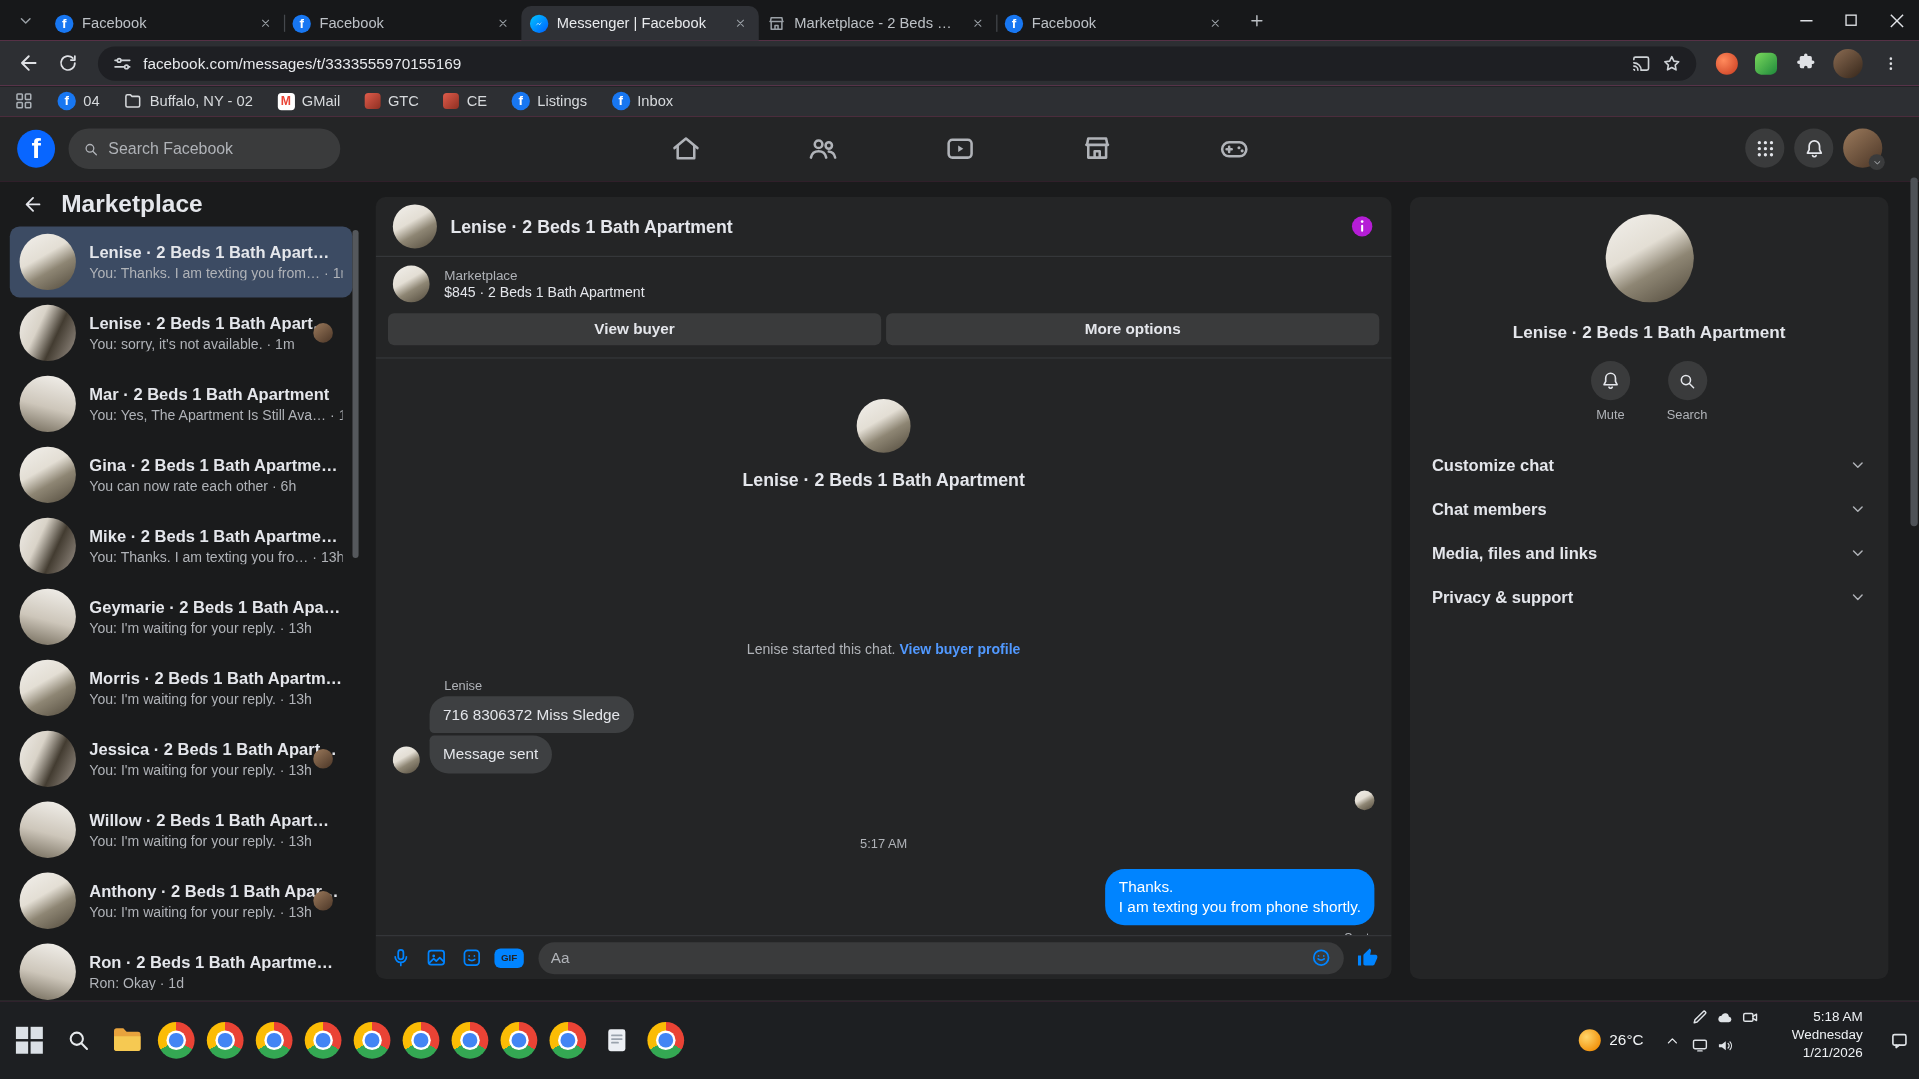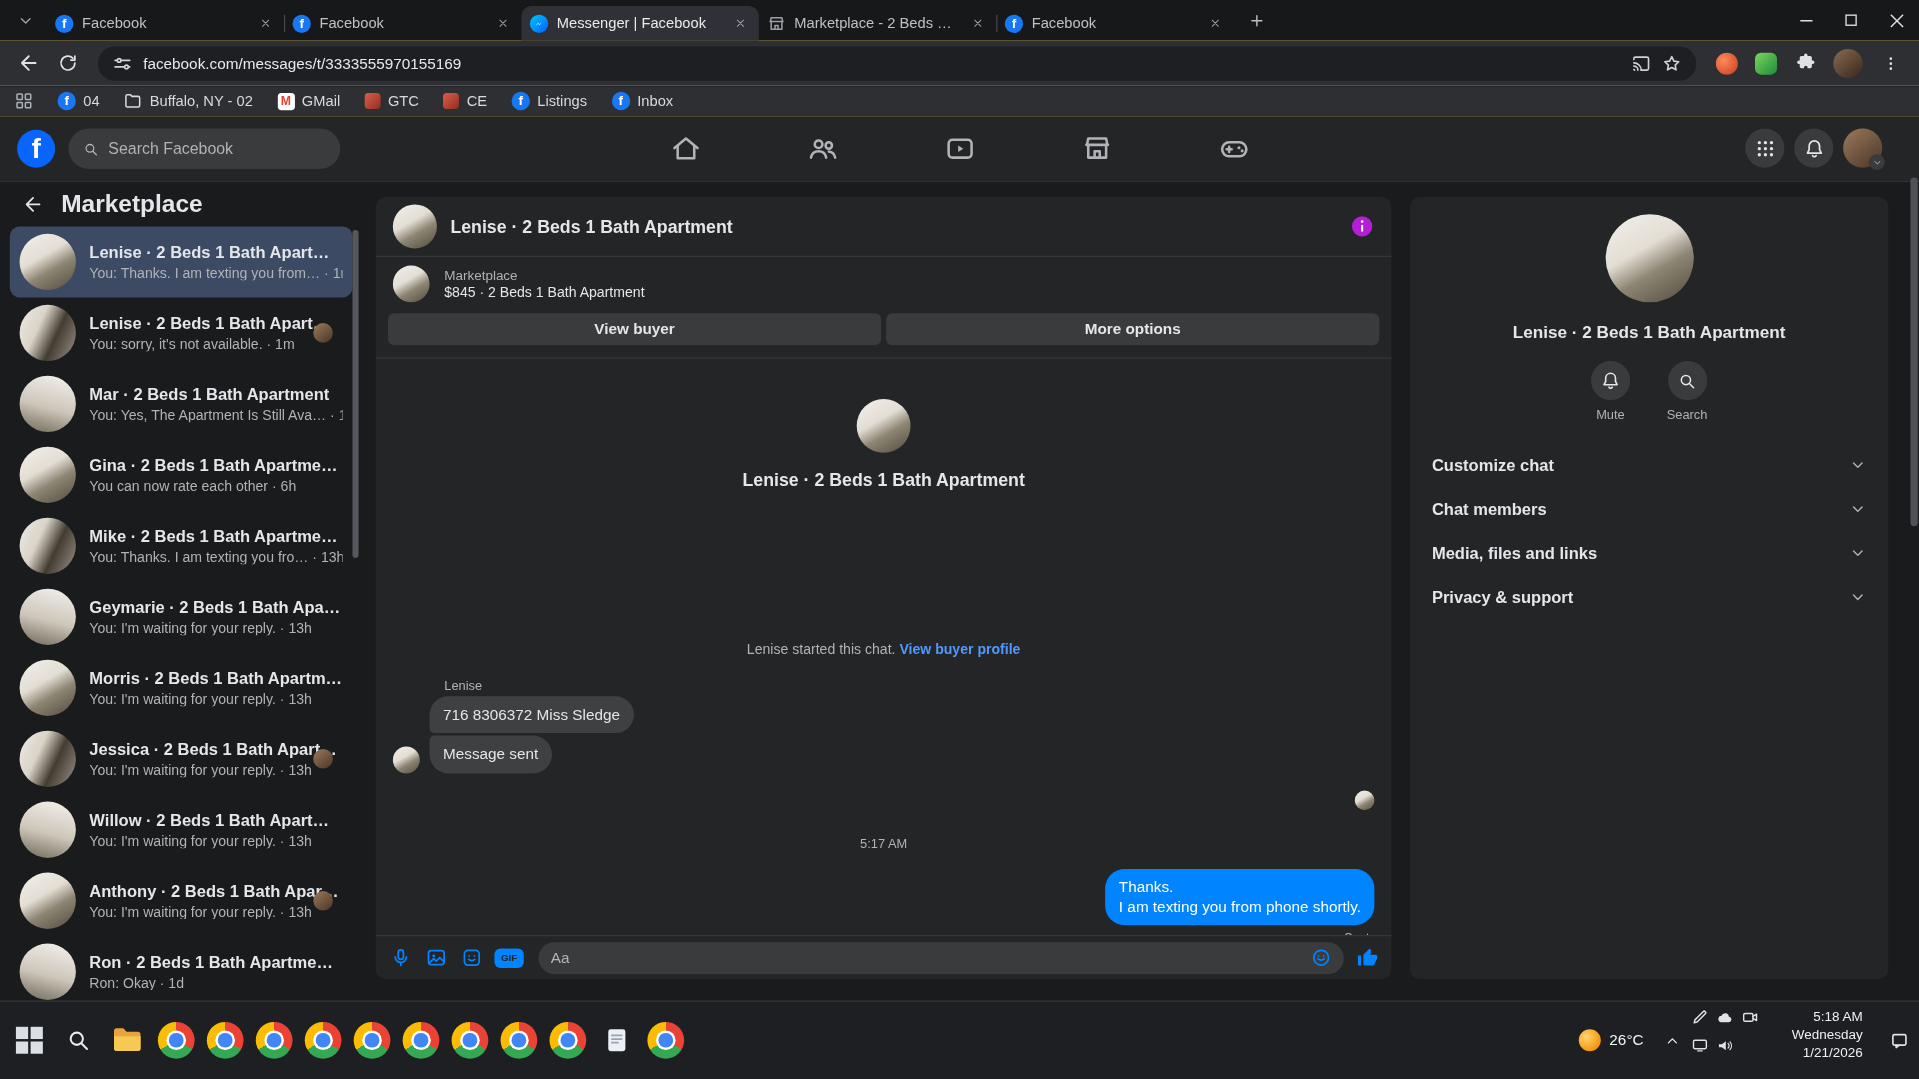--- a/index.html
+++ b/index.html
@@ -1,17 +1,17 @@
 <!DOCTYPE html>
 <html><head>
 <meta charset="utf-8">
 <style>
 *{margin:0;padding:0;box-sizing:border-box}
 body{background:#000;font-family:"Liberation Sans","DejaVu Sans",sans-serif}
-.viewport{position:relative;width:1919px;height:1079px;overflow:hidden;background:#fde047}
+.viewport{position:relative;width:1919px;height:1079px;overflow:hidden;background:#ec4899}
 .stage{position:absolute;top:0;left:0;width:1568px;height:882px;transform:scale(1.22385);transform-origin:0 0}
 svg{display:block}
 svg.st{fill:none;stroke:currentColor;stroke-width:2;stroke-linecap:round;stroke-linejoin:round}
 
 
 .tabstrip{position:absolute;top:0;left:0;right:0;height:33px;background:#17181a;display:flex;align-items:flex-end}
 .tabsearch{width:26px;height:26px;margin:0 4px 3px 8px;border-radius:50%;display:flex;align-items:center;justify-content:center;color:#9aa0a6}
 .tab{position:relative;width:194px;height:28px;display:flex;align-items:center;gap:7px;padding:0 7px;border-radius:8px 8px 0 0;color:#bdc1c6;font-size:12px}
 .tab.active{background:#2f3136;color:#e8eaed}
 .tab.sepl::before{content:"";position:absolute;left:0;top:7px;bottom:7px;width:1px;background:#45484d}

